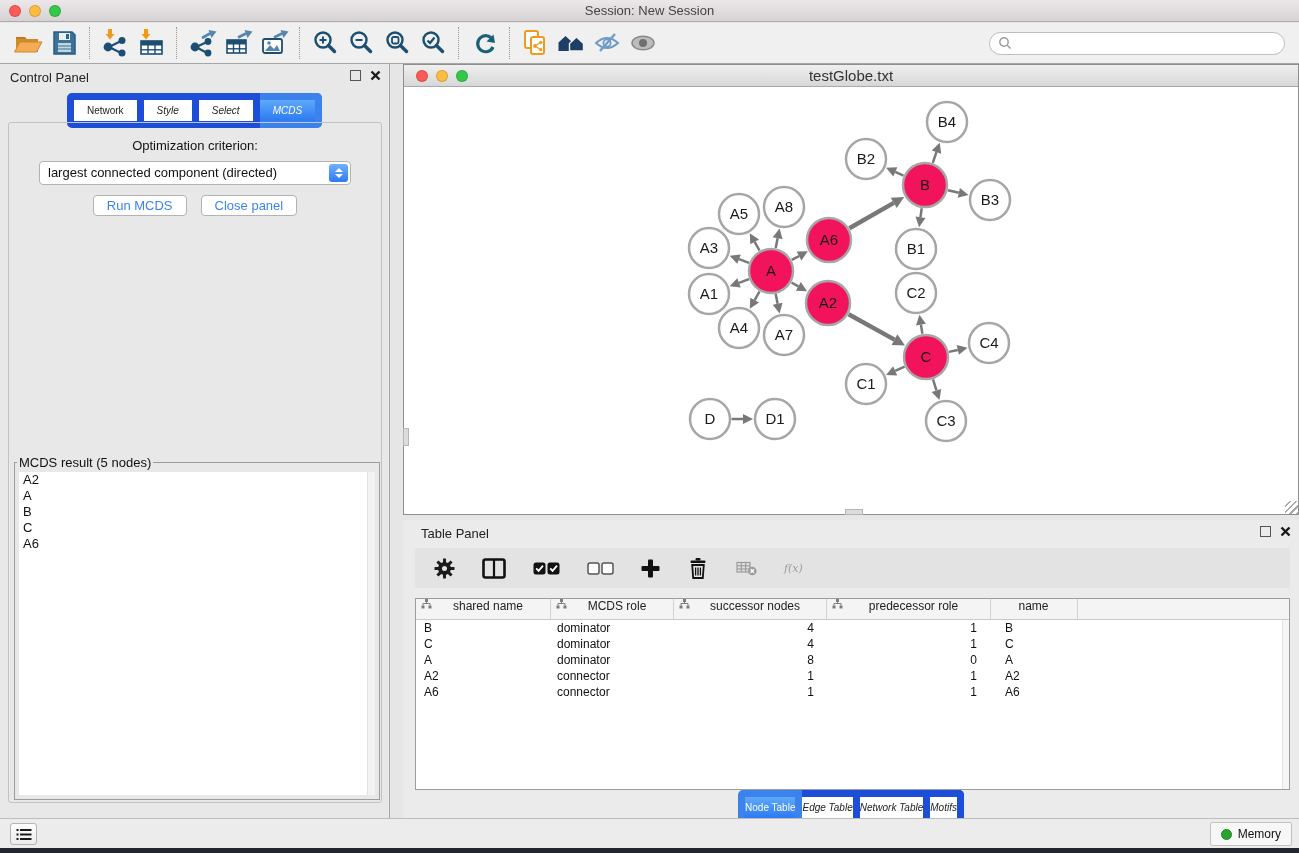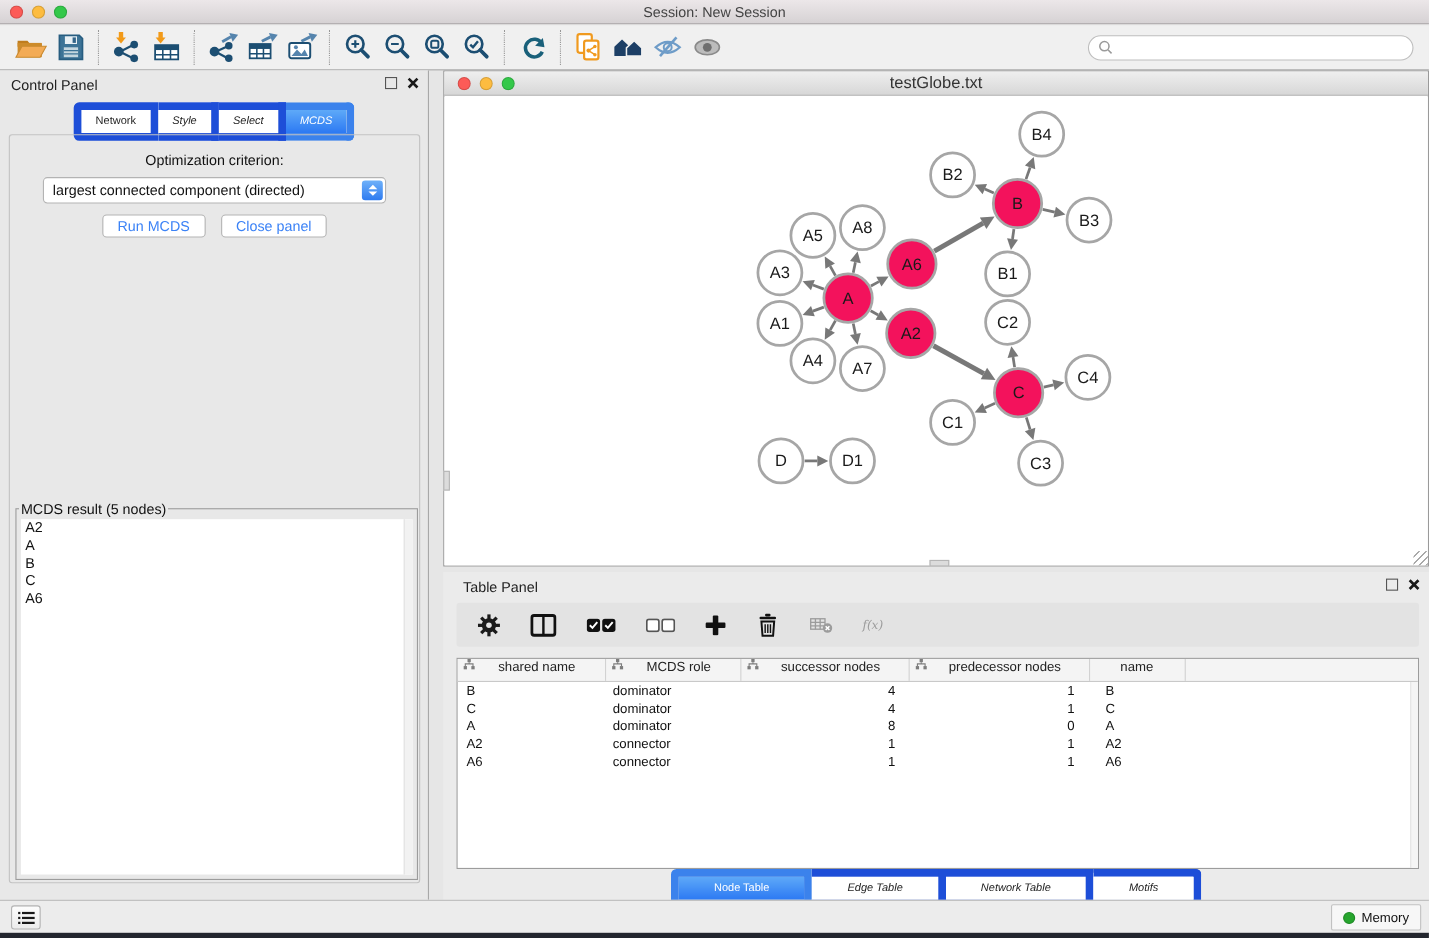--- a/index.html
+++ b/index.html
@@ -84,21 +84,21 @@
   .th:nth-child(1){width:135px;} .th:nth-child(2){width:123px;} .th:nth-child(3){width:153px;}
   .th:nth-child(4){width:164px;} .th:nth-child(5){width:87px; border-right:1px solid #d2d2d2;}
   .tr { display:flex; height:16px; line-height:16px; font-size:12px; color:#111; }
   .td { overflow:hidden; white-space:nowrap; }
   .td.c0{width:135px; padding-left:8px;} .td.c1{width:123px; padding-left:6px;}
   .td.c2{width:153px; text-align:right; padding-right:13px;}
   .td.c3{width:164px; text-align:right; padding-right:14px;}
   .td.c4{width:87px; padding-left:14px;}
   .tp-scroll { position:absolute; top:21px; right:0; bottom:0; width:7px; background:#f5f5f5; border-left:1px solid #e3e3e3; }
   .tp-tabs { position:absolute; left:0; right:0; top:270px; display:flex; justify-content:center; }
-  .tp-tabs .seg { padding:3px 32px; }
+  .tp-tabs .seg { padding:3px 0; }
 
   
   .statusbar { position:absolute; left:0; right:0; bottom:5px; height:30px; background:#ececec; border-top:1px solid #bdbdbd; }
   .list-btn { position:absolute; left:10px; top:4px; width:27px; height:22px; background:linear-gradient(#fdfdfd,#ececec);
     border:1px solid #b4b4b4; border-radius:3px; display:flex; align-items:center; justify-content:center; }
   .memory-btn { position:absolute; right:7px; top:3px; height:24px; background:#f7f7f7; border:1px solid #c2c2c2;
     border-radius:2px; display:flex; align-items:center; gap:6px; padding:0 10px; font-size:12px; color:#111; }
   .mem-dot { width:11px; height:11px; border-radius:50%; background:#27a52e; border:1px solid #1d8a24; }
   .desktop-strip { position:absolute; left:0; right:0; bottom:0; height:5px; background:#23262e; }
 
@@ -577,21 +577,21 @@
             </svg>
             <span class="th-label">successor nodes</span>
           </div>
           <div class="th">
             <svg class="hier-icon" width="11" height="10" viewBox="0 0 11 10">
               <rect x="4" y="0" width="3" height="3" fill="#7d7d7d"></rect>
               <rect x="0.5" y="6.5" width="3" height="3" fill="#7d7d7d"></rect>
               <rect x="7.5" y="6.5" width="3" height="3" fill="#7d7d7d"></rect>
               <path d="M5.5 3v1.5M2 6.5V4.5h7v2" stroke="#7d7d7d" fill="none"></path>
             </svg>
-            <span class="th-label">predecessor nodes</span>
+            <span class="th-label">predecessor role</span>
           </div>
           <div class="th">
             <span class="th-label">name</span>
           </div>
         </div>
       <div class="tp-body">
           <div class="tr">
             <div class="td c0">B</div>
             <div class="td c1">dominator</div>
             <div class="td c2">4</div>

